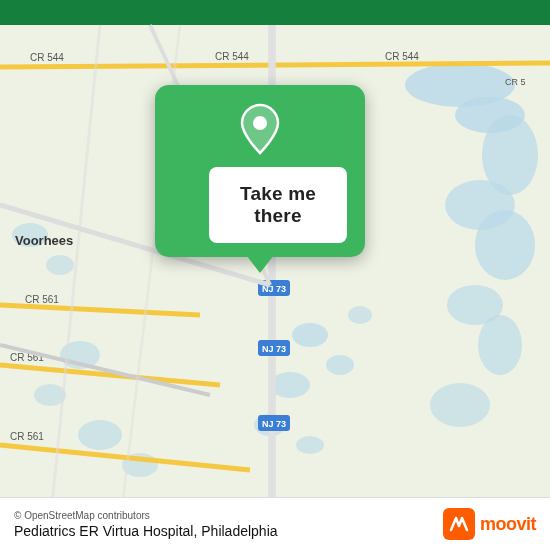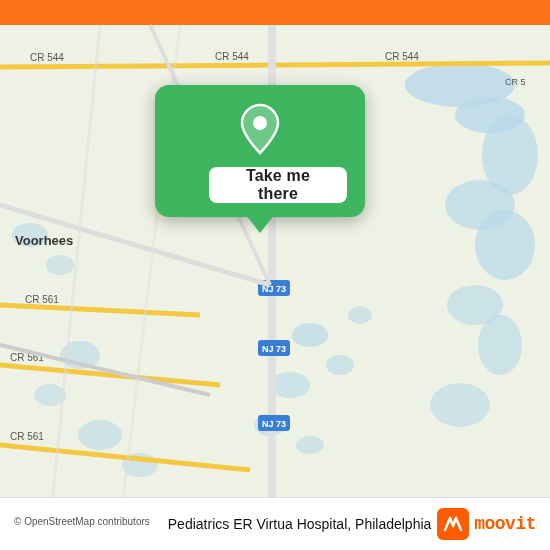--- a/index.html
+++ b/index.html
@@ -9,21 +9,21 @@
       height: 550px;
       overflow: hidden;
       font-family: Arial, sans-serif;
       position: relative;
     }
 
     #map-container {
       width: 550px;
       height: 550px;
       position: relative;
-      background-color: #f97316;
+      background-color: #15803d;
       overflow: hidden;
     }
 
     
     #map-svg {
       position: absolute;
       top: 0; left: 0;
       width: 100%; height: 100%;
     }
 
@@ -60,22 +60,22 @@
       display: flex;
       align-items: center;
       justify-content: center;
       margin-bottom: 10px;
     }
 
     #btn-take-me-there {
       background: white;
       border: none;
       border-radius: 8px;
-      padding: 0 22px;
-      font-size: 16px;
+      padding: 16px 22px;
+      font-size: 19px;
       font-weight: 600;
       color: #222;
       cursor: pointer;
       letter-spacing: 0.01em;
       margin-top: 2px;
       margin-left: 36px;
     }
 
     
     #bottom-bar {
@@ -87,22 +87,22 @@
       display: flex;
       align-items: center;
       justify-content: space-between;
       padding: 10px 14px 10px 14px;
       border-top: 1px solid #ddd;
       z-index: 20;
     }
 
     #bottom-left {
       display: flex;
-      flex-direction: row;
-      gap: 18px;
+      flex-direction: column;
+      gap: 2px;
     }
 
     #osm-attribution {
       font-size: 10px;
       color: #555;
     }
 
     #place-name {
       font-size: 14px;
       font-weight: 400;
@@ -118,21 +118,20 @@
     #moovit-icon {
       width: 32px;
       height: 32px;
     }
 
     #moovit-text {
       font-size: 18px;
       font-weight: 700;
       color: #ff5c00;
       letter-spacing: -0.5px;
-      font-family: Liberation Mono, monospace;
     }
   </style>
 </head>
 <body>
 
 <div id="map-container">
 
   <svg id="map-svg" viewBox="0 0 550 500" xmlns="http://www.w3.org/2000/svg">
 
     <rect width="550" height="500" fill="#eef2e4"></rect>

